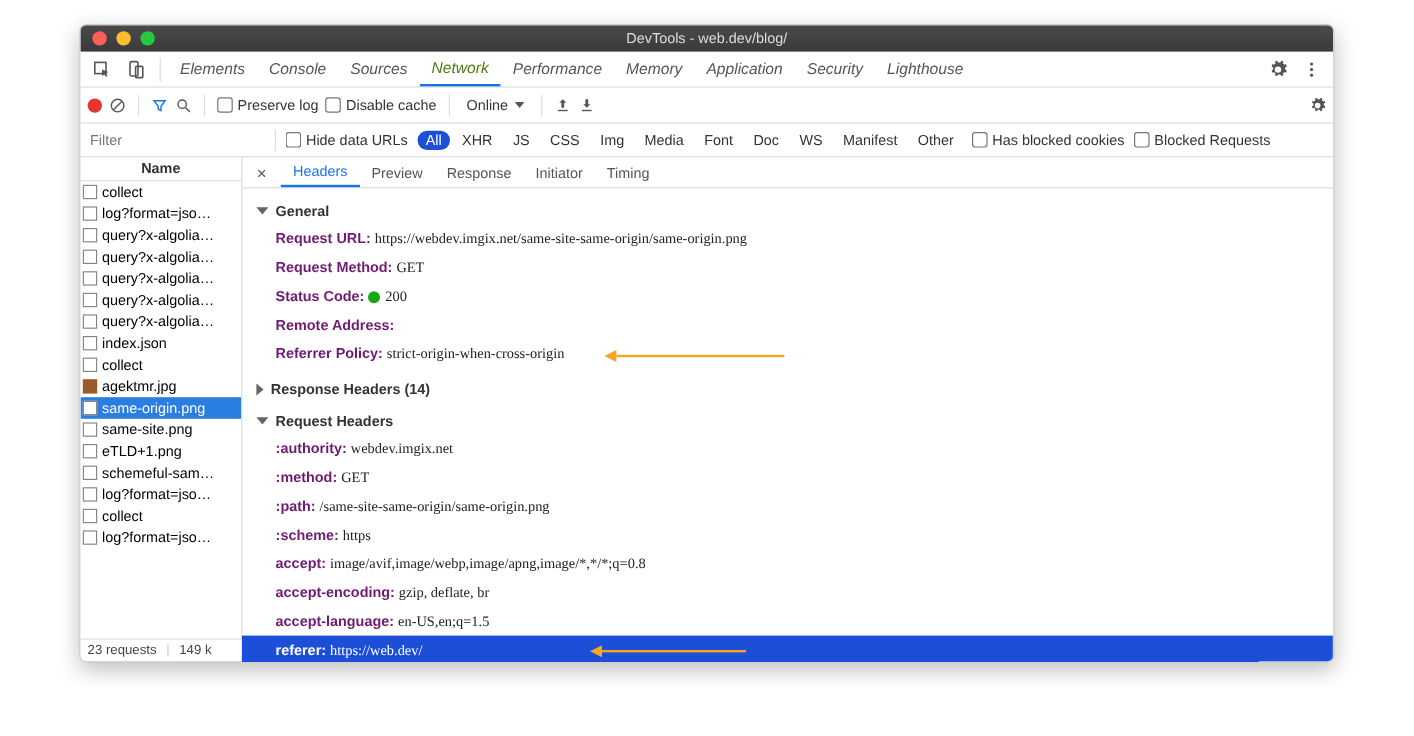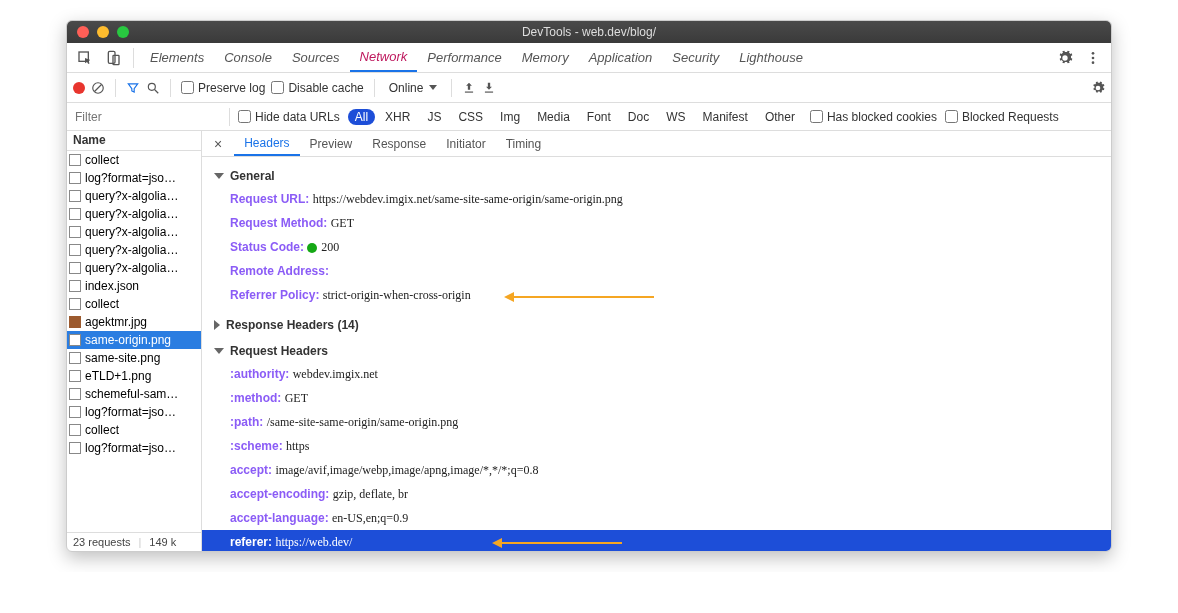--- a/index.html
+++ b/index.html
@@ -7,62 +7,62 @@
   .window { width: 1046px; background: #fff; border: 1px solid #ccc; box-shadow: 0 6px 18px rgba(0,0,0,0.25); border-radius: 6px; overflow: hidden; }
 
   .titlebar { height: 22px; background: linear-gradient(#4a4a4a, #3a3a3a); display: flex; align-items: center; position: relative; }
   .tl-buttons { display: flex; gap: 8px; padding-left: 10px; }
   .tl-btn { width: 12px; height: 12px; border-radius: 50%; }
   .tl-red { background: #ff5f57; } .tl-yellow { background: #febc2e; } .tl-green { background: #28c840; }
   .tl-title { position: absolute; left: 0; right: 0; text-align: center; font-size: 12px; color: #ddd; }
 
   .tabs-row { height: 30px; display: flex; align-items: center; border-bottom: 1px solid #ddd; padding: 0 4px; font-size: 13px; color: #555; font-style: italic; }
   .tabs-row .tab { padding: 0 10px; height: 100%; display: flex; align-items: center; cursor: pointer; }
-  .tabs-row .tab.active { color: #be185d; border-bottom: 2px solid #1a73e8; }
+  .tabs-row .tab.active { color: #4d7c0f; border-bottom: 2px solid #1a73e8; }
   .tabs-row .spacer { flex: 1; }
   .tabs-row .icon-sm { width: 16px; height: 16px; margin: 0 6px; color: #555; }
 
   .toolbar { height: 30px; display: flex; align-items: center; border-bottom: 1px solid #ddd; padding: 0 6px; font-size: 12px; color: #333; gap: 6px; }
   .toolbar .dot-red { width: 12px; height: 12px; background: #e8352e; border-radius: 50%; }
   .toolbar .sep { width: 1px; height: 18px; background: #ddd; margin: 0 4px; }
   .toolbar label { display: flex; align-items: center; gap: 4px; }
   .toolbar .spacer { flex: 1; }
   .toolbar .icon-sm { width: 14px; height: 14px; color: #555; }
 
   .filterbar { height: 28px; display: flex; align-items: center; border-bottom: 1px solid #ddd; padding: 0 4px; font-size: 12px; color: #333; gap: 8px; }
   .filterbar input { border: none; outline: none; font-size: 12px; padding: 2px 4px; width: 150px; }
   .filterbar .chip { padding: 1px 7px; border-radius: 8px; font-size: 12px; cursor: pointer; }
   .filterbar .chip.active { background: #1d4ed8; color: #fff; }
   .filterbar .cb { display: flex; align-items: center; gap: 4px; }
 
   .content { display: flex; height: 420px; }
 
   .sidebar { width: 135px; border-right: 1px solid #ddd; display: flex; flex-direction: column; }
-  .sidebar-header { height: 20px; border-bottom: 1px solid #ddd; padding: 2px 6px; font-size: 12px; font-weight: 600; color: #333; }
+  .sidebar-header { height: 20px; border-bottom: 1px solid #ddd; padding: 2px 6px; font-size: 12px; font-weight: 600; color: #333; text-align: center; }
   .request-list { flex: 1; overflow: hidden; font-size: 12px; }
   .request-row { display: flex; align-items: center; height: 18px; padding: 0 2px; cursor: pointer; white-space: nowrap; overflow: hidden; text-overflow: ellipsis; }
   .request-row .cb { width: 12px; height: 12px; border: 1px solid #888; margin-right: 4px; flex-shrink: 0; background: #fff; }
   .request-row .img-ico { width: 12px; height: 12px; margin-right: 4px; background: #9c5a2e; flex-shrink: 0; }
   .request-row.selected { background: #2a7de1; color: #fff; }
   .request-row span { overflow: hidden; text-overflow: ellipsis; }
   .sidebar-footer { border-top: 1px solid #ddd; padding: 3px 6px; font-size: 11px; color: #444; display: flex; gap: 8px; text-align: center; }
 
   .detail { flex: 1; display: flex; flex-direction: column; overflow: hidden; }
   .detail-tabs { height: 26px; border-bottom: 1px solid #ddd; display: flex; align-items: center; font-size: 12px; color: #555; padding-left: 4px; gap: 4px; }
   .detail-tabs .close { padding: 0 8px; cursor: pointer; color: #555; font-size: 14px; }
   .detail-tabs .dtab { padding: 0 10px; height: 100%; display: flex; align-items: center; cursor: pointer; }
   .detail-tabs .dtab.active { color: #1a73e8; border-bottom: 2px solid #1a73e8; }
 
   .headers-pane { flex: 1; overflow-y: auto; padding: 8px 12px; font-size: 12px; }
   .section-title { display: flex; align-items: center; font-weight: 700; color: #333; padding: 4px 0; cursor: pointer; }
   .section-title .tri { display: inline-block; width: 0; height: 0; margin-right: 6px; }
   .tri.down { border-left: 5px solid transparent; border-right: 5px solid transparent; border-top: 6px solid #666; }
   .tri.right { border-top: 5px solid transparent; border-bottom: 5px solid transparent; border-left: 6px solid #666; }
   .kv { padding: 3px 0 3px 16px; line-height: 18px; }
-  .kv .k { font-weight: 700; color: #8b5cf6; }
+  .kv .k { font-weight: 700; color: #701a75; }
   .kv .v { font-family: Liberation Serif, serif; color: #222; }
   .status-dot { display: inline-block; width: 10px; height: 10px; border-radius: 50%; background: #15a815; margin-right: 4px; vertical-align: middle; }
   .kv.highlight { background: #1d4ed8; color: #fff; margin-left: -12px; padding-left: 28px; margin-right: -12px; }
   .kv.highlight .k, .kv.highlight .v { color: #fff; }
 
   .arrow { position: relative; display: inline-block; vertical-align: middle; margin-left: 30px; }
   .arrow-line { display: inline-block; height: 2px; width: 140px; background: #f5a623; vertical-align: middle; }
   .arrow-head { display: inline-block; width: 0; height: 0; border-top: 5px solid transparent; border-bottom: 5px solid transparent; border-right: 10px solid #f5a623; vertical-align: middle; }
 
   input[type=checkbox]{ width:13px; height:13px; }
@@ -304,21 +304,21 @@
           <span class="tri down"></span>
           <span>Request Headers</span>
         </div>
         <div id="req-headers">
             <div class="kv"><span class="k">:authority:</span> <span class="v">webdev.imgix.net</span></div>
             <div class="kv"><span class="k">:method:</span> <span class="v">GET</span></div>
             <div class="kv"><span class="k">:path:</span> <span class="v">/same-site-same-origin/same-origin.png</span></div>
             <div class="kv"><span class="k">:scheme:</span> <span class="v">https</span></div>
             <div class="kv"><span class="k">accept:</span> <span class="v">image/avif,image/webp,image/apng,image/*,*/*;q=0.8</span></div>
             <div class="kv"><span class="k">accept-encoding:</span> <span class="v">gzip, deflate, br</span></div>
-            <div class="kv"><span class="k">accept-language:</span> <span class="v">en-US,en;q=0.9</span></div>
+            <div class="kv"><span class="k">accept-language:</span> <span class="v">en-US,en;q=1.5</span></div>
             <div class="kv highlight"><span class="k">referer:</span> <span class="v">https://web.dev/</span><span class="arrow" style="margin-left: 140px;"><span class="arrow-head"></span><span class="arrow-line" style="width:120px"></span></span></div>
           </div>
 
       </div>
     </div>
 
   </div>
 </div>
 
 </body></html>

